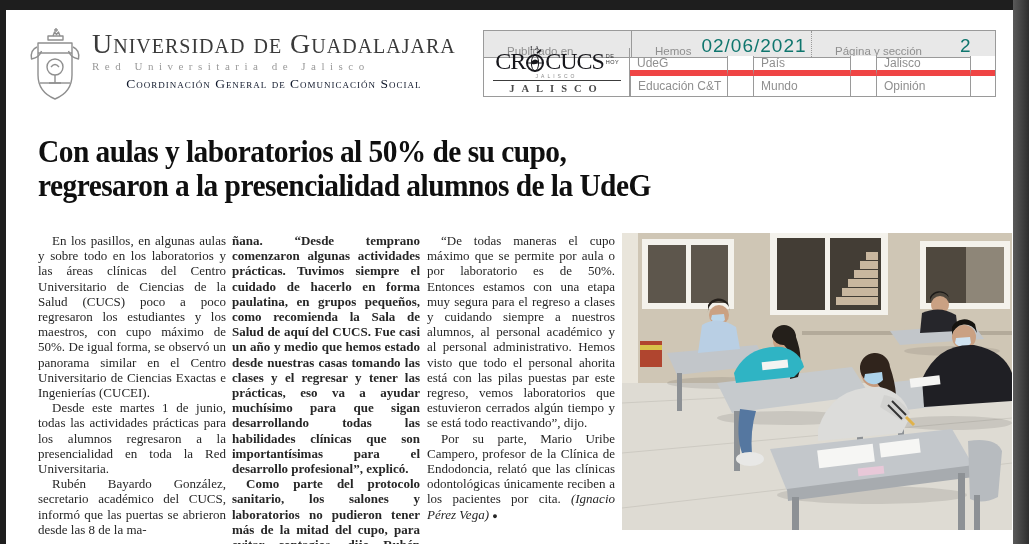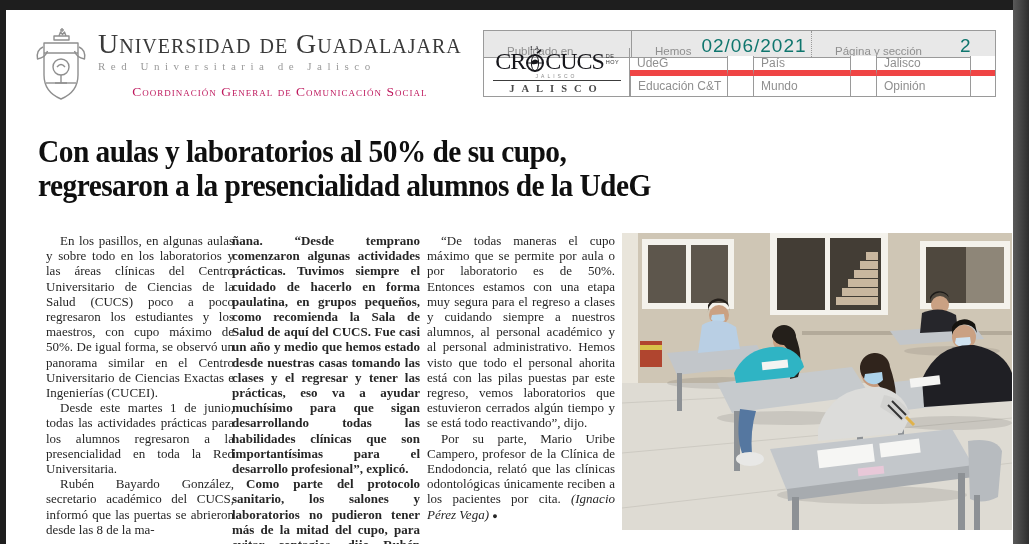--- a/index.html
+++ b/index.html
@@ -6,27 +6,27 @@
   body{width:1029px;height:544px;position:relative;overflow:hidden;
        font-family:"Liberation Serif",serif;-webkit-font-smoothing:antialiased;}
 
   
   .strip-top{position:absolute;left:0;top:0;width:1029px;height:10px;background:#1e1e1e;}
   .strip-left{position:absolute;left:0;top:0;width:6px;height:544px;background:#1e1e1e;}
   .strip-right{position:absolute;right:0;top:0;width:16px;height:544px;
                background:linear-gradient(90deg,#5a5a5a,#2e2e2e);}
 
   
-  .masthead{position:absolute;left:33px;top:27px;display:flex;gap:9px;align-items:flex-start;justify-content:center;}
+  .masthead{position:absolute;left:27px;top:27px;display:flex;gap:9px;align-items:flex-start;justify-content:center;}
   .crest{flex:0 0 auto;}
   .wordmark{padding-top:2px;}
   .univ{font-size:28px;line-height:30px;font-variant:small-caps;letter-spacing:1px;color:#3a3a3a;}
   .net{font-size:11px;line-height:13px;letter-spacing:5.5px;color:#9a9a9a;margin-top:1px;white-space:nowrap;}
-  .office{font-size:13.5px;line-height:16px;font-variant:small-caps;letter-spacing:1px;color:#be185d;
-          text-align:center;margin-top:11px;}
+  .office{font-size:13.5px;line-height:16px;font-variant:small-caps;letter-spacing:1px;color:#0f172a;
+          text-align:center;margin-top:3px;}
 
   
   .clip-table{position:absolute;left:483px;top:30px;width:513px;
               font-family:"Liberation Sans",sans-serif;box-sizing:border-box;}
   .clip-table .lbl{color:#8f8f8f;font-size:11.5px;}
   .row1{display:flex;border:1px solid #9a9a9a;background:#e8e8e8;height:28px;box-sizing:border-box;}
   .row1 .cell{display:flex;align-items:flex-end;padding:0 23px;box-sizing:border-box;gap:10px;}
   .cell.pub{width:147px;}
   .cell.fecha{width:180px;border-left:1px solid #9a9a9a;}
   .cell.pagsec{flex:1;border-left:1px dotted #9a9a9a;}
@@ -60,21 +60,21 @@
             font-family:"Liberation Serif",serif;font-weight:bold;color:#0f0f0f;
             font-size:32px;line-height:34px;letter-spacing:-0.6px;
             transform:scaleX(.92);transform-origin:0 0;}
   .headline span{display:block;}
 
   
   .col{position:absolute;top:233px;width:188px;text-align:justify;color:#262626;
        font-size:13px;line-height:15.2px;}
   .col p{margin:0;text-indent:14px;}
   .col p.noindent{text-indent:0;}
-  .col1{left:46px;} .col2{left:232px;font-weight:bold;} .col3{left:427px;}
+  .col1{left:38px;} .col2{left:232px;font-weight:bold;} .col3{left:427px;}
   .byline{font-style:italic;}
   .endbullet{font-size:9px;}
 
   
   .photo{position:absolute;left:622px;top:233px;width:390px;height:297px;overflow:hidden;
          background:#cfc6b6;}
 </style>
 </head>
 <body>
 

